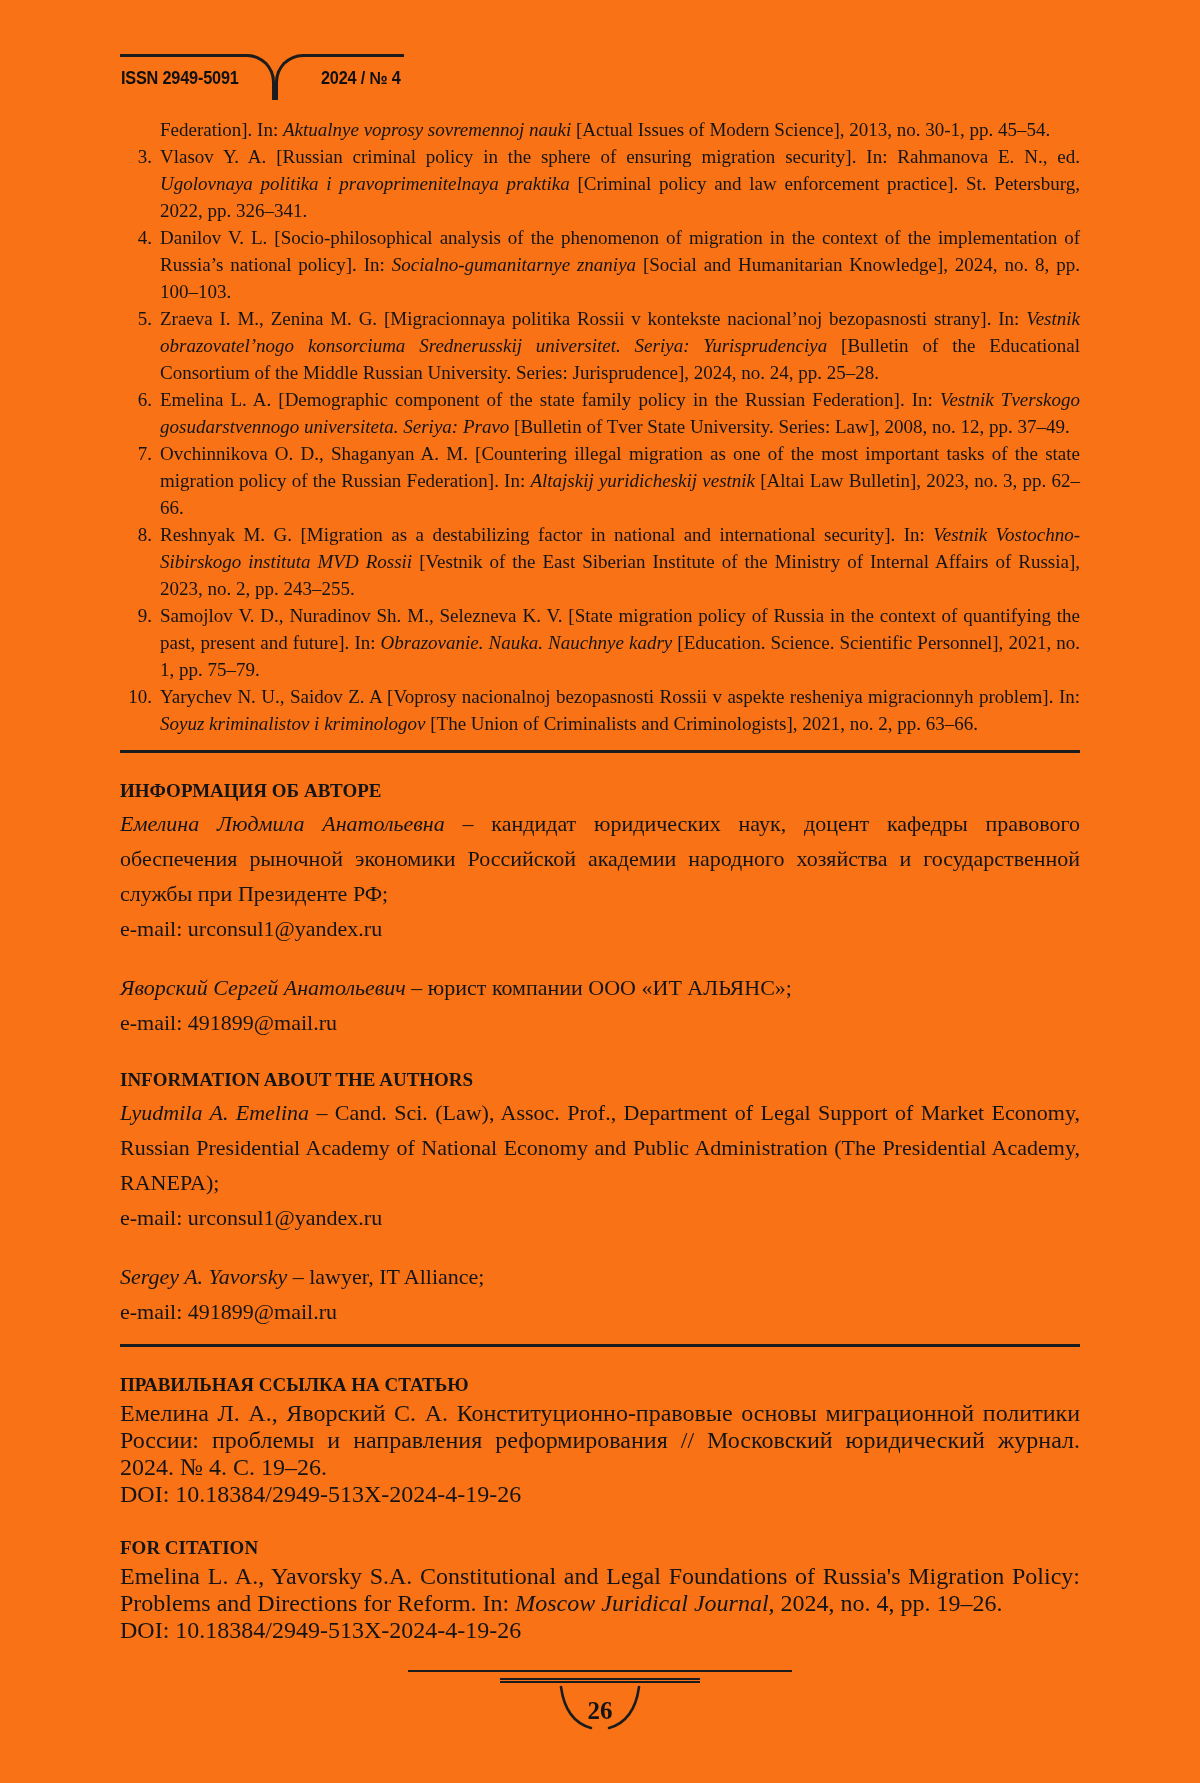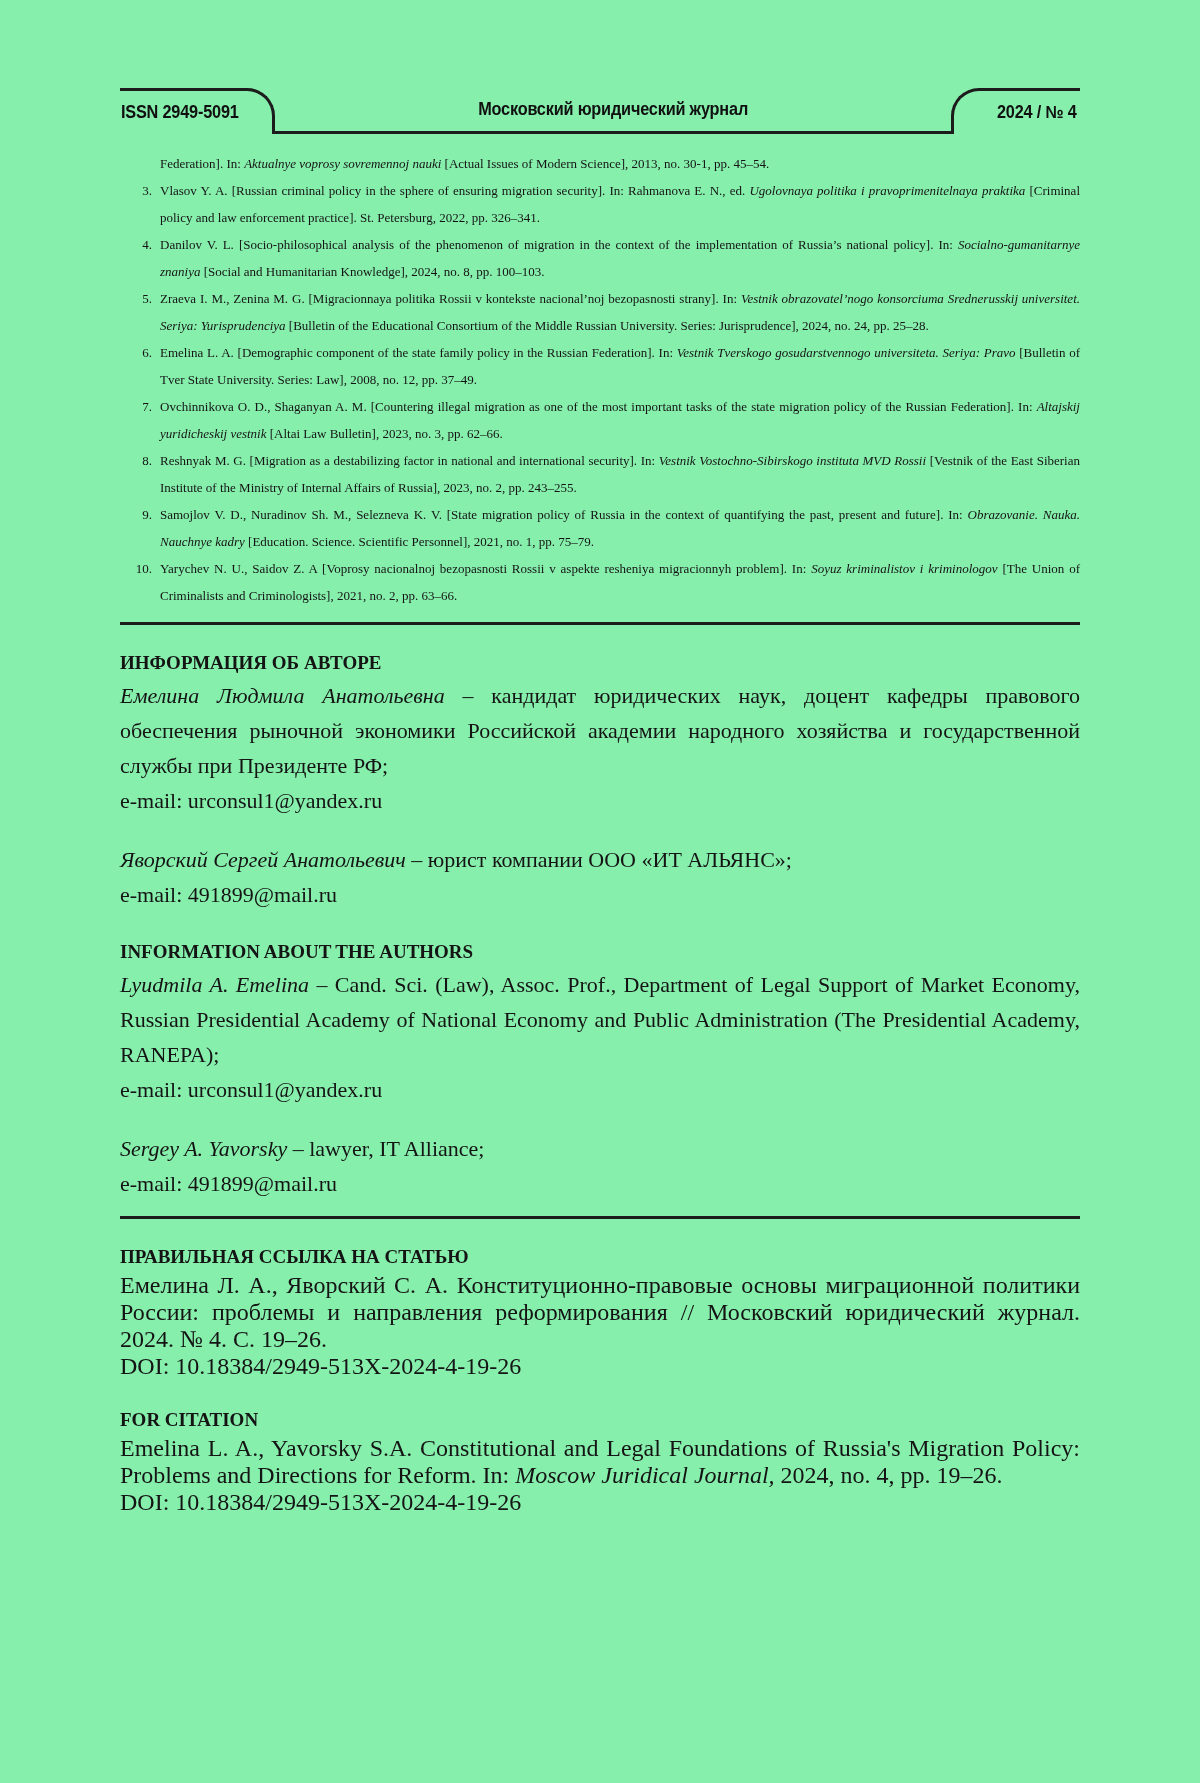--- a/index.html
+++ b/index.html
@@ -8,23 +8,23 @@
   }
   html,body{margin:0;padding:0;background:#ffffff;}
   body{
     width:1200px;height:1783px;
     font-family:"Liberation Serif","DejaVu Serif",serif;
     color:var(--ink);
   }
   .page{
     box-sizing:border-box;
     width:1200px;height:1783px;
-    padding:88px 120px 30px 120px;
+    padding:54px 120px 30px 120px;
     overflow:hidden;
-    background:#86efac;
+    background:#f97316;
   }
 
   
   .hdr{
     display:flex;align-items:stretch;height:46px;
     font-family:"Liberation Sans",sans-serif;font-weight:bold;
     font-size:17.5px;letter-spacing:-0.2px;color:#101010;
   }
   .hdr-tab-left{
     width:152px;flex:none;
@@ -44,21 +44,21 @@
     width:126px;flex:none;
     border-top:3px solid var(--line);
     border-left:3px solid var(--line);
     border-top-left-radius:28px;
     display:flex;align-items:center;justify-content:flex-end;
   }
   .hdr-tab-right .condense{transform:scaleX(0.93);transform-origin:center;}
 
   
   .refs{margin-top:16px;}
-  .ref-item{display:flex;font-size:13px;line-height:27px;}
+  .ref-item{display:flex;font-size:19px;line-height:27px;}
   .ref-num{flex:0 0 32px;text-align:right;}
   .ref-text{flex:1;margin-left:8px;text-align:justify;}
   em{font-style:italic;}
 
   
   .rule{border:0;border-top:3.5px solid var(--line);margin:13px 0 0 0;}
   .rule.second{margin-top:15px;}
 
   
   .section-heading{
@@ -90,23 +90,20 @@
 </style>
 </head>
 <body>
 
 <div class="page">
 
   <header class="hdr">
     <div class="hdr-tab-left">
       <span class="condense">ISSN 2949-5091</span>
     </div>
-    <div class="hdr-center">
-      <span class="condense">Московский юридический журнал</span>
-    </div>
     <div class="hdr-tab-right">
       <span class="condense">2024 / № 4</span>
     </div>
   </header>
 
   <section class="refs" id="refs">
       <div class="ref-item">
         <div class="ref-num"></div>
         <div class="ref-text"><span>Federation]. In: </span><em>Aktualnye voprosy sovremennoj nauki</em><span> [Actual Issues of Modern Science], 2013, no. 30-1, pp. 45–54.</span></div>
       </div>
@@ -181,14 +178,23 @@
     <p class="cite-text">Емелина Л. А., Яворский С. А. Конституционно-правовые основы миграционной политики России: проблемы и направления реформирования // Московский юридический журнал. 2024. № 4. С. 19–26.</p>
     <p class="doi-line">DOI: 10.18384/2949-513X-2024-4-19-26</p>
   </section>
 
   <section>
     <h2 class="section-heading spaced">FOR CITATION</h2>
     <p class="cite-text" id="cite-en-text"><span>Emelina L. A., Yavorsky S.A. Constitutional and Legal Foundations of Russia's Migration Policy: Problems and Directions for Reform. In: </span><em>Moscow Juridical Journal,</em><span> 2024, no. 4, pp. 19–26.</span></p>
     <p class="doi-line">DOI: 10.18384/2949-513X-2024-4-19-26</p>
   </section>
 
+  <footer class="foot">
+    <div class="foot-line1"></div>
+    <div class="foot-line2"></div>
+    <svg width="150" height="48" viewBox="0 0 150 48">
+      <path d="M 36,3 C 39,25 48,39 66,44" fill="none" stroke="#1c1c1c" stroke-width="2.6" stroke-linecap="round"></path>
+      <path d="M 114,3 C 111,25 102,39 84,44" fill="none" stroke="#1c1c1c" stroke-width="2.6" stroke-linecap="round"></path>
+      <text x="75" y="35" text-anchor="middle">26</text>
+    </svg>
+  </footer>
 
 </div>
 
 </body></html>

